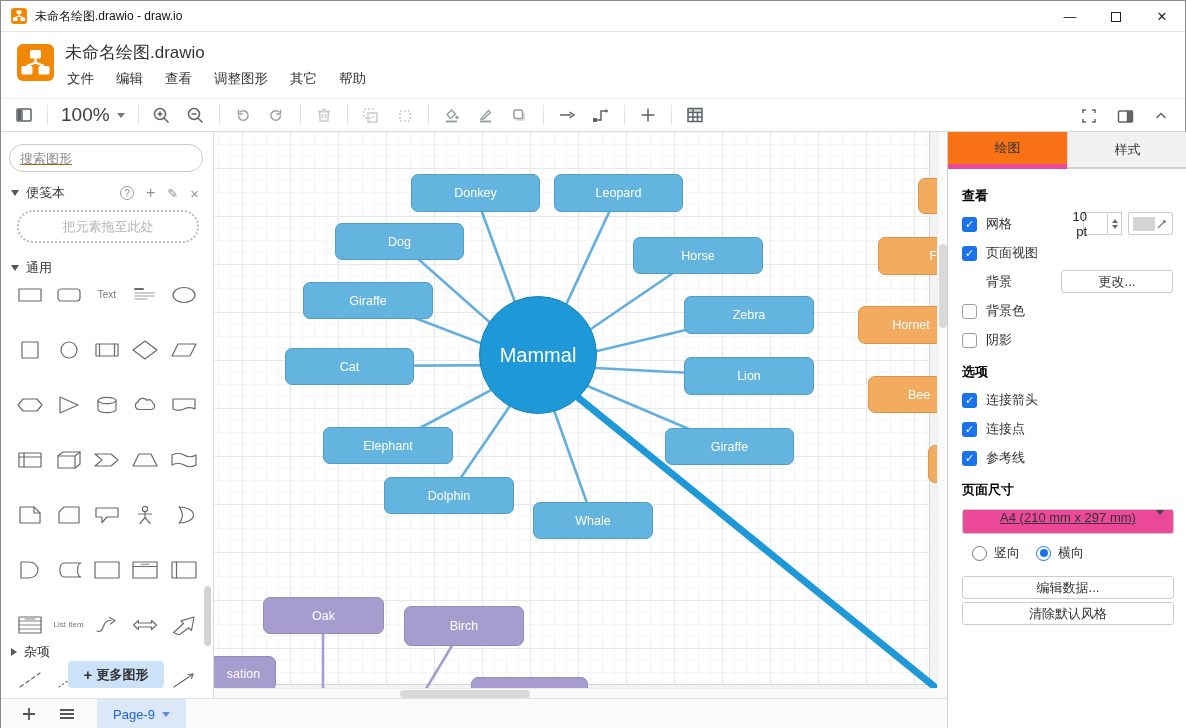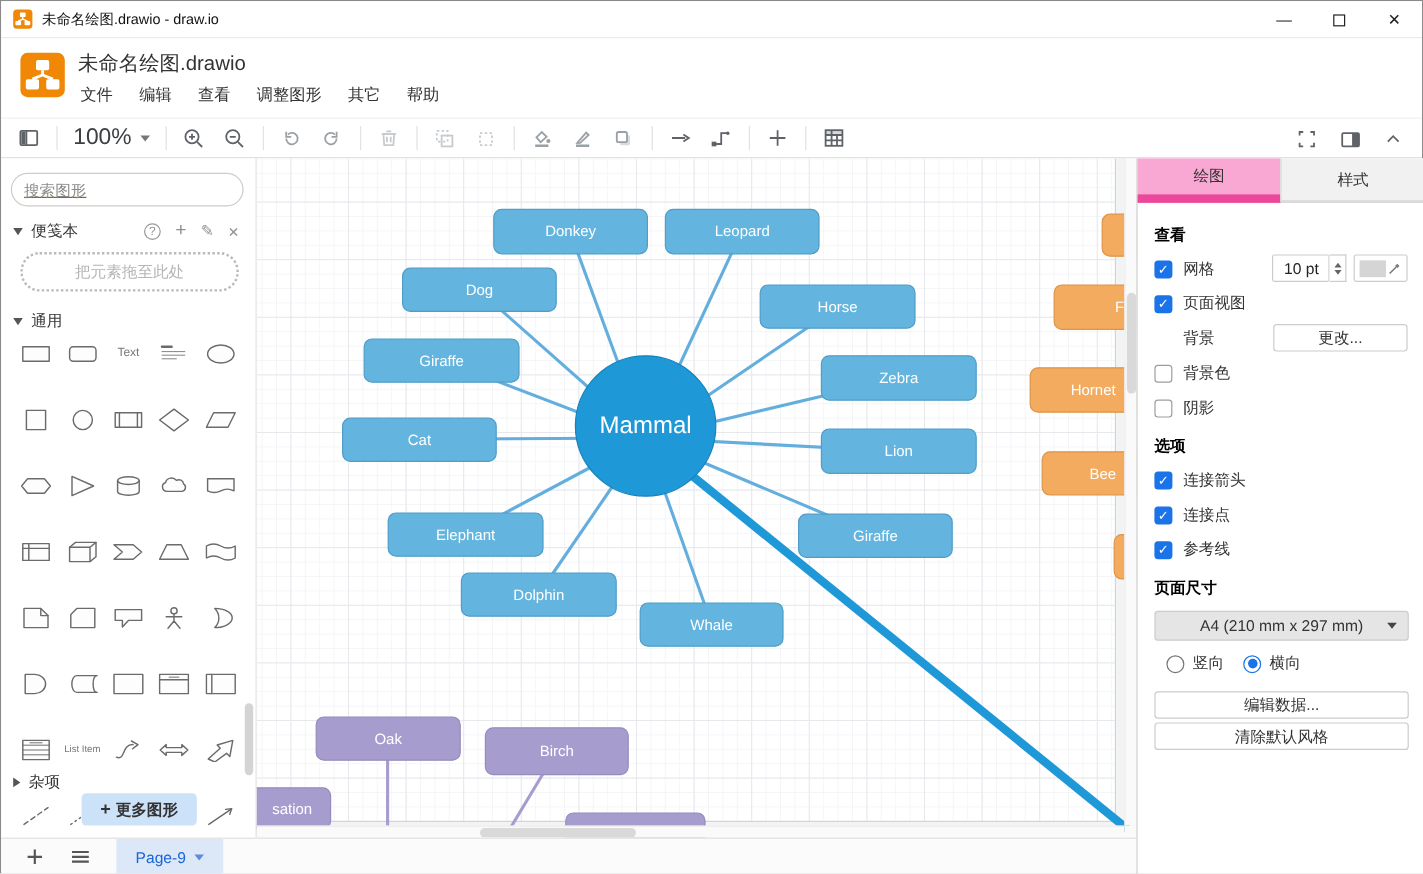--- a/index.html
+++ b/index.html
@@ -82,38 +82,38 @@
   .bb-ico { width:20px; height:20px; margin-left:18px; display:flex; align-items:center; justify-content:center; }
   .bb-ico svg { stroke:#555; stroke-width:1.8; fill:none; }
   .page-tab { margin-left:20px; height:31px; padding:0 16px; background:#dce7f8; display:flex; align-items:center; gap:7px; font-size:13px; color:#1a66d6; }
   .page-tab .caret { border-top-color:#5b8ddb; }
 
   
   .fpanel { position:absolute; left:946px; top:131px; width:240px; height:597px; background:#fff; border-left:1px solid #d0d0d0; font-size:13px; color:#333; }
   .ftabs { display:flex; height:37px; border-bottom:1px solid #d0d0d0; }
   .ftab { flex:1; display:flex; align-items:center; justify-content:center; font-size:13px; color:#333; }
   .ftab.inactive { background:#f1f1f1; border-left:1px solid #d8d8d8; border-bottom:1px solid #d0d0d0; }
-  .ftab.active { background:#f9a8d4; border-bottom:7px solid #ec4899; margin-bottom:-1px;text-align:right; }
+  .ftab.active { background:#f97316; border-bottom:5px solid #ec4899; margin-bottom:-1px;text-align:right; }
   .fbody { position:relative; padding:14px 14px 0 14px; }
   .fhead { font-weight:700; color:#000; margin:4px 0 10px 0; }
   .frow { display:flex; align-items:center; margin-bottom:11px; position:relative; min-height:17px; }
   .cbox { width:15px; height:15px; border-radius:3px; margin-right:9px; flex:none; display:flex; align-items:center; justify-content:center; }
   .cbox.on { background:#1a73e8; color:#fff; font-size:11px; }
   .cbox.off { background:#fff; border:1px solid #9e9e9e; }
   .grid-ctrls { position:absolute; right:0; top:-3px; display:flex; align-items:center; }
-  .pt-input { width:48px; height:23px; border:1px solid #ccc; border-radius:2px; font-size:13px; text-align:right; padding-right:8px; color:#222; display:flex; align-items:center; justify-content:flex-end; background:#fff; }
+  .pt-input { width:25px; height:23px; border:1px solid #ccc; border-radius:2px; font-size:13px; text-align:right; padding-right:20px; color:#222; display:flex; align-items:center; justify-content:flex-end; background:#fff; }
   .spinner { width:14px; height:23px; border:1px solid #ccc; border-left:none; display:flex; flex-direction:column; align-items:center; justify-content:center; gap:2px; background:#fff; }
   .sp-up { width:0; height:0; border-left:3.5px solid transparent; border-right:3.5px solid transparent; border-bottom:4px solid #666; }
   .sp-dn { width:0; height:0; border-left:3.5px solid transparent; border-right:3.5px solid transparent; border-top:4px solid #666; }
   .swatch-btn { width:45px; height:23px; border:1px solid #ccc; border-radius:2px; margin-left:6px; background:#fff; display:flex; align-items:center; justify-content:space-between; padding:0 4px; }
   .swatch { width:22px; height:14px; background:#d5d5d5; }
   .f-btn { height:23px; border:1px solid #ccc; border-radius:3px; background:#fff; font-size:13px; color:#333; font-family:inherit; display:flex; align-items:center; justify-content:center; }
   .btn-sm { position:absolute; right:0; top:-3px; width:112px; }
   .indent { margin-left:24px; }
-  .pgsize-select { width:212px; height:25px; border:1px solid #ccc; border-radius:3px; margin:2px 0 10px 0; display:flex; align-items:center; justify-content:center; position:relative; background:#e5e5e5; }
+  .pgsize-select { width:212px; height:25px; border:1px solid #ccc; border-radius:3px; margin:2px 0 10px 0; display:flex; justify-content:center; position:relative; background:#ec4899;text-decoration:underline; }
   .pgsize-select .caret { position:absolute; right:9px; border-top-color:#444; }
   .radio-row { display:flex; align-items:center; gap:16px; margin:2px 0 14px 10px; }
   .radio { display:flex; align-items:center; gap:7px; }
   .rdot { width:15px; height:15px; border-radius:50%; border:1px solid #757575; background:#fff; position:relative; }
   .rdot.on { border:1px solid #1a73e8; }
   .rdot.on::after { content:""; position:absolute; left:2.5px; top:2.5px; width:8px; height:8px; border-radius:50%; background:#1a73e8; }
   .f-btn.wide { width:212px; margin-bottom:3px; }
 
   .logo svg, .titlebar .app-ico svg { position:absolute; left:0; top:0; }
 </style>

